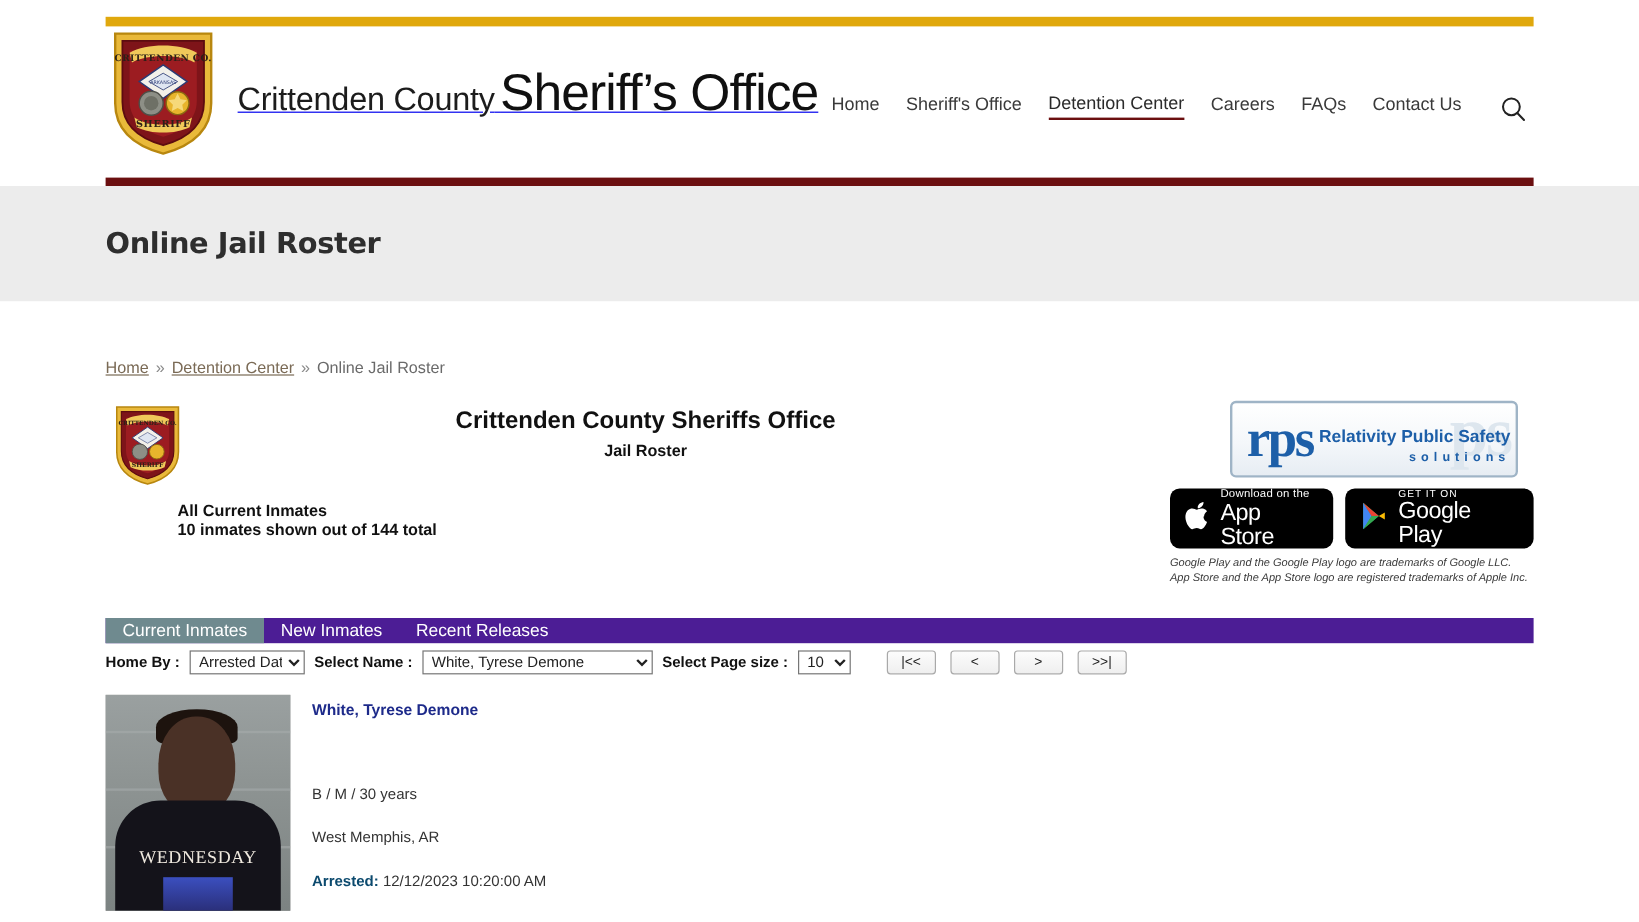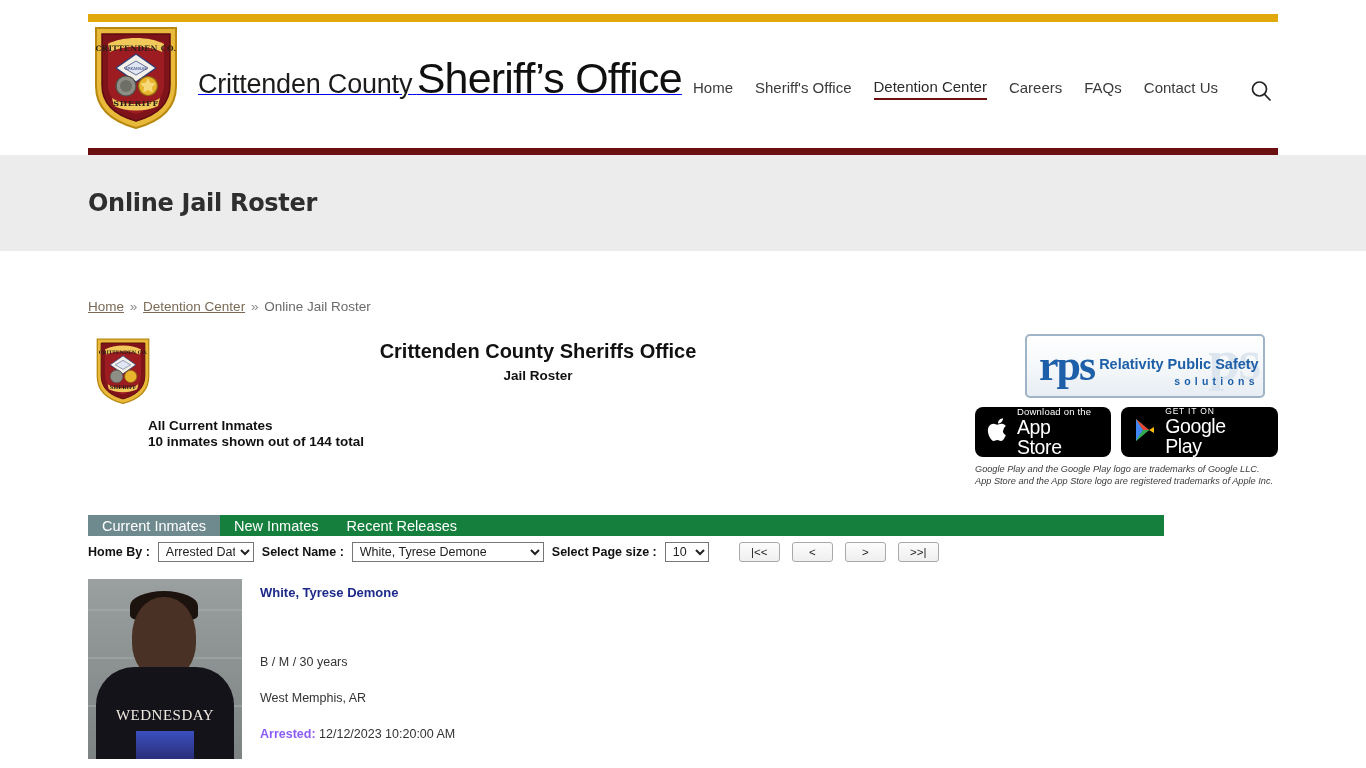--- a/index.html
+++ b/index.html
@@ -139,21 +139,21 @@
   }
   .gp .lbl-small { font-size: 8.5px; letter-spacing: 0.8px; }
   .trademark {
     margin-top: 6px; margin-left: 2px;
     font-size: 9.2px; font-style: italic; color: #3a3a3a;
     line-height: 1.35; white-space: nowrap;
   }
 
   
   .tabbar {
-    width: 1076px; height: 21px; background: #15803d;
+    width: 1190px; height: 21px; background: #4c1d95;
     display: flex; align-items: stretch; margin-top: 6px;
   }
   .tab {
     padding: 0 14px; display: flex; align-items: center;
     color: #ffffff; font-size: 14.5px; cursor: pointer;
     font-family: "Liberation Sans", sans-serif;
   }
   .tab.active { background: #6f8a8f; }
 
   
@@ -218,21 +218,21 @@
   }
 
   .inmate-info { padding-top: 4px; }
   .inmate-name {
     font-size: 13px; font-weight: 700; color: #1d2a8a;
     text-decoration: none; display: inline-block; cursor: pointer;
   }
   .inmate-spacer { height: 54px; }
   .inmate-line { font-size: 12.5px; color: #333; margin-bottom: 22px; }
   .inmate-arrest { font-size: 12.5px; color: #333; margin-top: 18px; }
-  .inmate-arrest b { color: #8b5cf6; }
+  .inmate-arrest b { color: #0c4a6e; }
 </style>
 </head>
 <body>
 
 <header id="site-header">
   <div class="rule-gold"></div>
   <div class="rule-maroon"></div>
 
   <div class="header-inner">
     <a class="brand" href="#">

